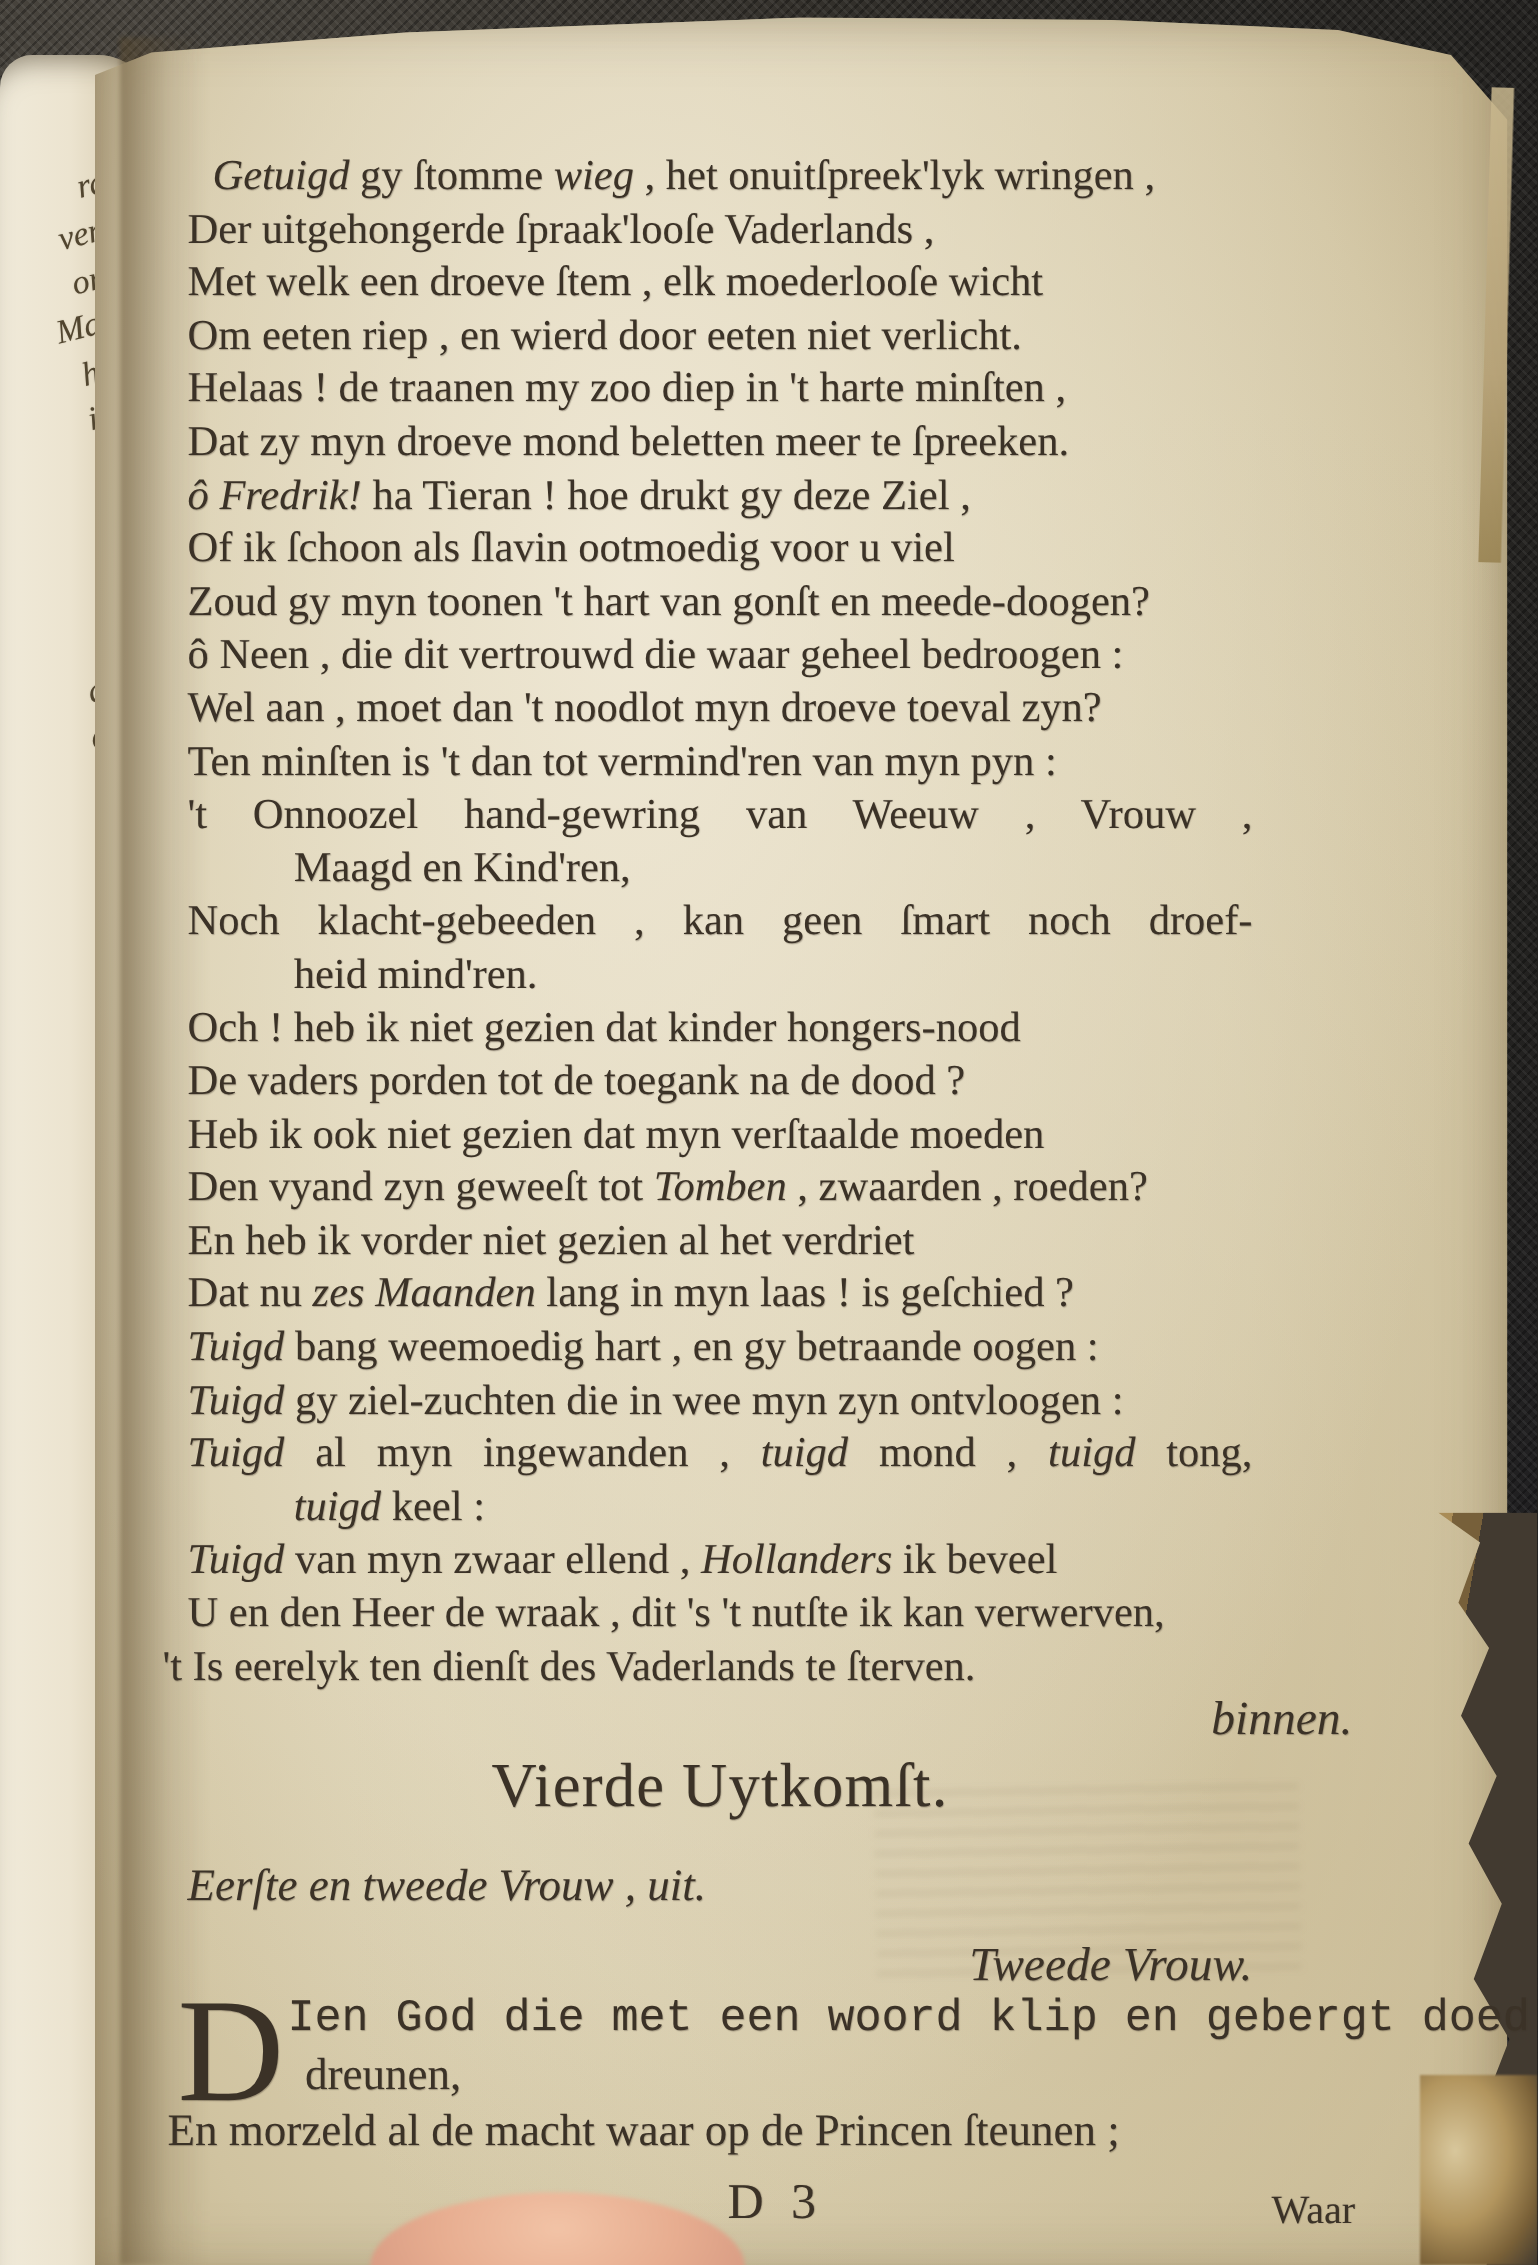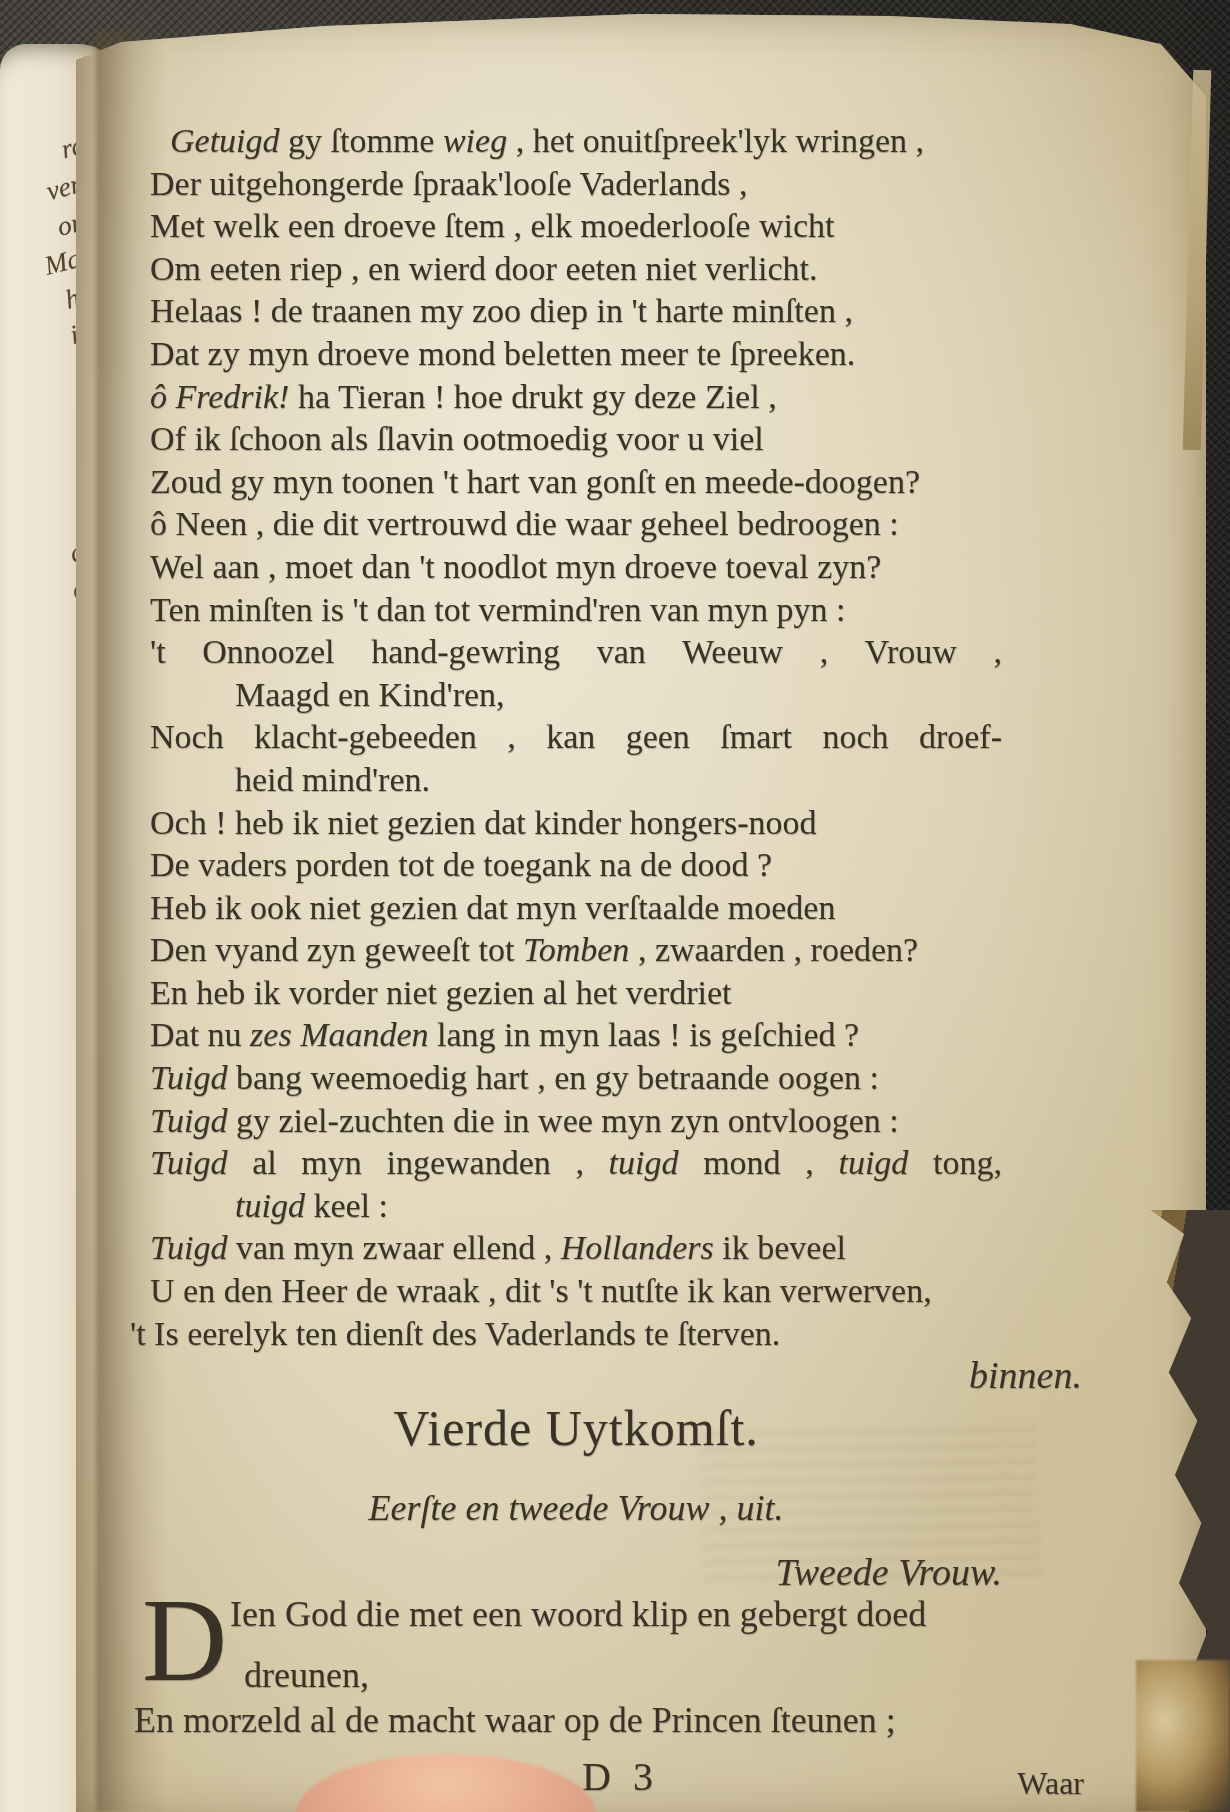--- a/index.html
+++ b/index.html
@@ -103,32 +103,32 @@
   .pline.justify{text-align:justify;text-align-last:justify;}
   .exit-dir{
     font-style:italic;font-size:38px;line-height:34px;
     text-align:right;margin:3px -80px 0 0;
   }
   .heading{
     font-size:50px;line-height:56px;text-align:center;margin-top:8px;
     letter-spacing:1px;
   }
   .stage-dir{
-    font-style:italic;font-size:36px;line-height:40px;text-align:center;margin-top:32px;
+    font-style:italic;font-size:36px;line-height:40px;margin-top:32px;
   }
   .speaker{
     font-style:italic;font-size:38px;line-height:40px;text-align:right;margin-top:24px;
   }
   .opening{position:relative;margin-top:0;font-size:36px;line-height:45px;}
   .dropcap{
     position:absolute;left:-8px;top:-10px;
     font-size:118px;line-height:1;color:#3b3227;
   }
-  .op1{margin-left:80px;white-space:nowrap;}
-  .op2{margin-left:94px;margin-top:16px;}
+  .op1{margin-left:80px;white-space:nowrap;font-family:Liberation Mono, monospace;}
+  .op2{margin-left:94px;}
   .op3{margin-left:-16px;white-space:nowrap;}
   .sigline{position:relative;margin-top:10px;height:64px;font-size:40px;}
   .sig{position:absolute;left:432px;top:0;letter-spacing:6px;}
   .catch{position:absolute;right:-82px;top:12px;font-size:32px;}
 </style>
 </head>
 <body>
 
 <div class="scene">
   <div class="fabric"></div>

